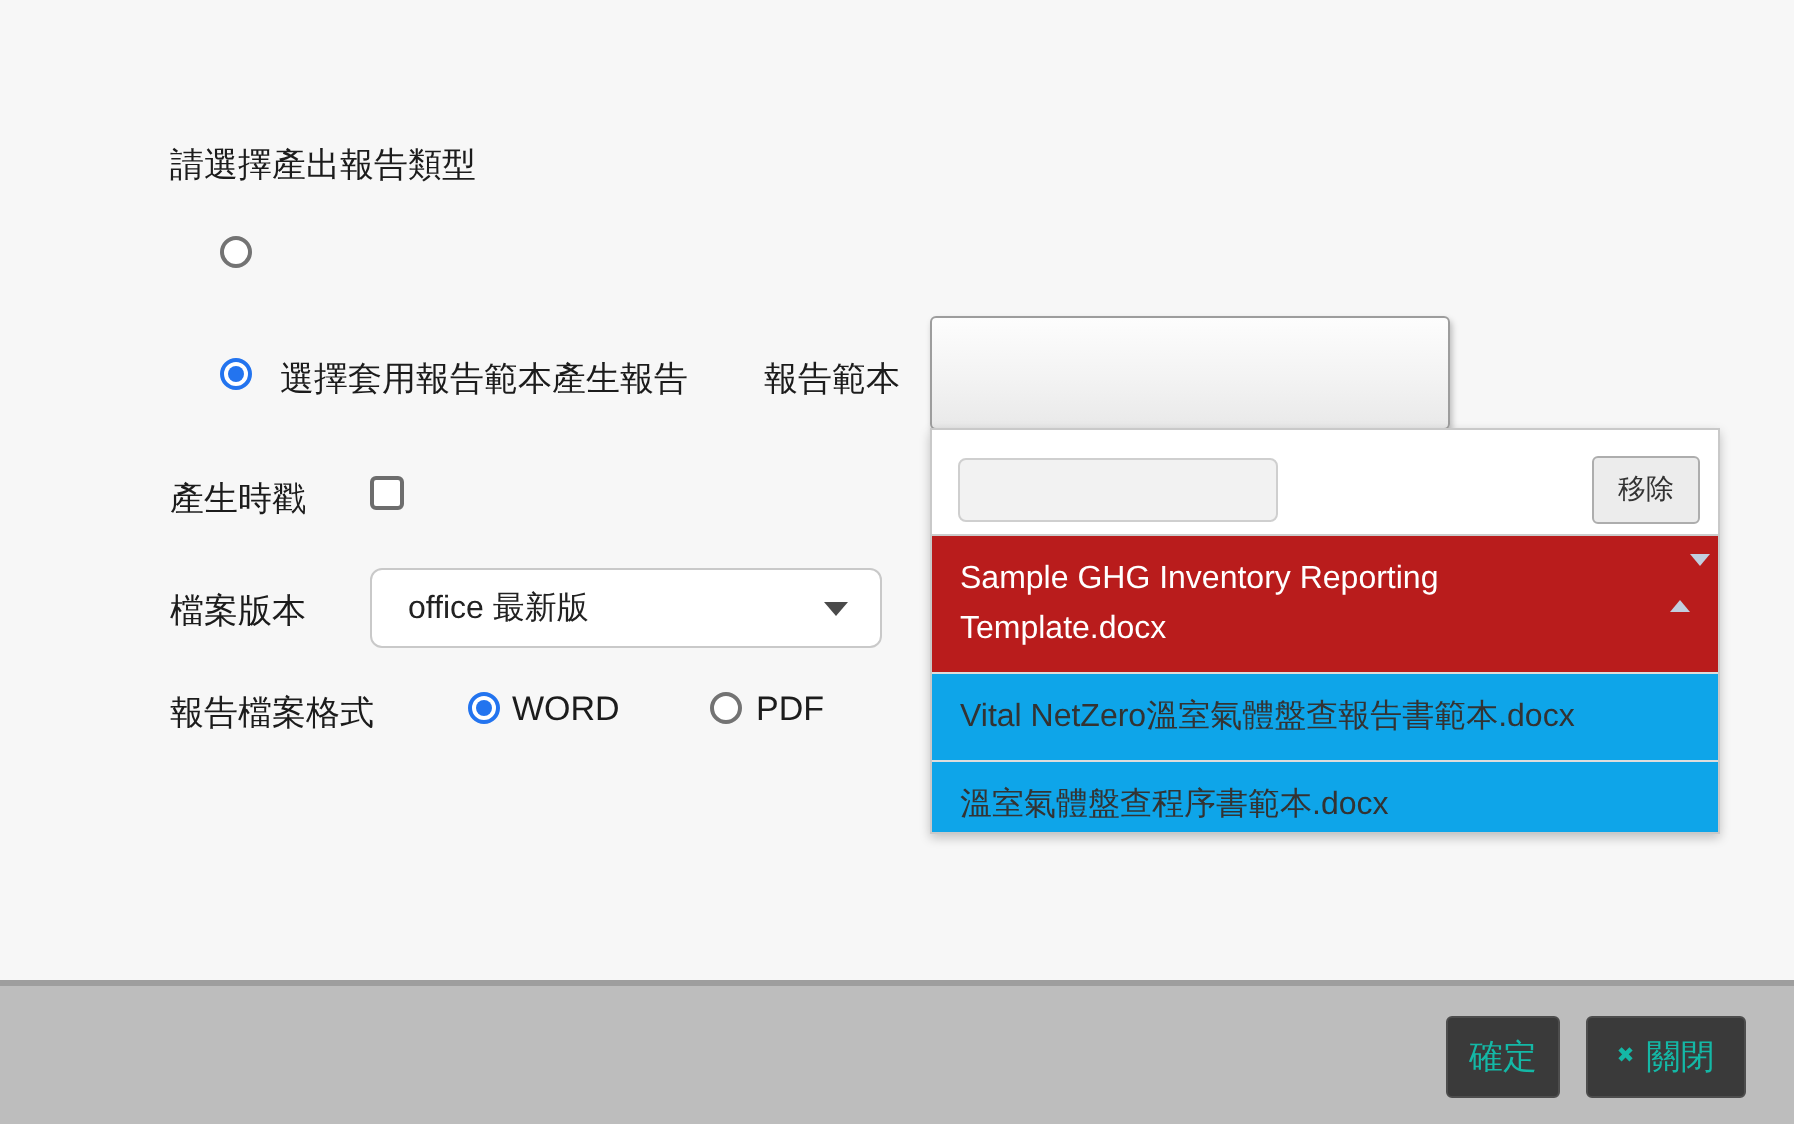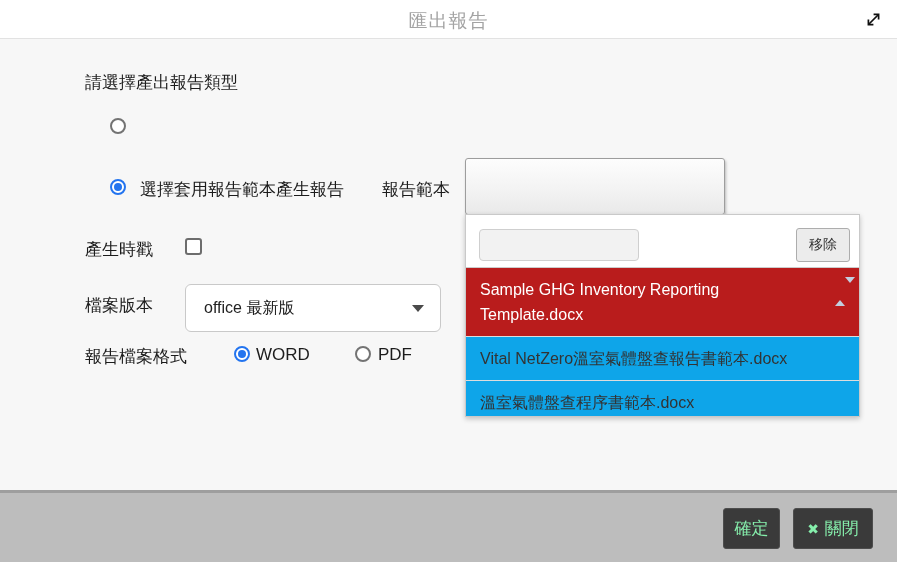--- a/index.html
+++ b/index.html
@@ -35,21 +35,21 @@
   .radio.selected::after {
     content:""; position:absolute; left:2px; top:2px; width:8px; height:8px;
     border-radius:50%; background:#2374ef;
   }
   .checkbox {
     position:absolute; width:17px; height:17px; border:2px solid #6d6d6d;
     border-radius:3px; background:#fff; cursor:pointer;
   }
   
   .version-select {
-    position:absolute; left:185px; top:284px; width:256px; height:48px;
+    position:absolute; left:185px; top:284px; width:256px; height:40px;
     background:#fff; border:1px solid #c9c9c9; border-radius:6px;
     display:flex; align-items:center; padding:0 16px 0 18px; cursor:pointer;
   }
   .version-select .value { font-size:16px; color:#222; flex:1; }
   .caret-down {
     width:0; height:0; border-left:6px solid transparent; border-right:6px solid transparent;
     border-top:7px solid #4a4a4a;
   }
   
   .ms-box {
@@ -100,43 +100,33 @@
     border-left:5px solid transparent; border-right:5px solid transparent;
     border-top:6px solid #c2cedf;
   }
   
   .dlg-footer {
     position:absolute; left:0; right:0; bottom:0; height:72px;
     background:#bdbdbd; border-top:3px solid #9e9e9e;
   }
   .btn-dark {
     position:absolute; top:15px; height:41px;
-    background:#3a3a3a; color:#86efac; border:1px solid #4d4d4d; border-radius:3px;
-    font-size:17px; cursor:pointer; font-family:Liberation Sans, sans-serif;
+    background:#3a3a3a; color:#14b8a6; border:1px solid #4d4d4d; border-radius:3px;
+    font-size:17px; cursor:pointer; font-family:Liberation Mono, monospace;
     display:flex; align-items:center; justify-content:center; gap:6px;
   }
   .btn-confirm { left:723px; width:57px; }
   .btn-close   { left:793px; width:80px; }
   .btn-close .x-icon { font-size:14px; line-height:1; }
 </style>
 </head>
 <body>
 
 <div class="screen">
 
-  <div class="dlg-header">
-    <div class="dlg-title">匯出報告</div>
-    <button class="expand-btn" title="">
-      <svg width="17" height="17" viewBox="0 0 17 17">
-        <line x1="4" y1="13" x2="13" y2="4" stroke="#111" stroke-width="1.7"></line>
-        <polyline points="8.6,3.4 13.6,3.4 13.6,8.4" fill="none" stroke="#111" stroke-width="1.7"></polyline>
-        <polyline points="3.4,8.6 3.4,13.6 8.4,13.6" fill="none" stroke="#111" stroke-width="1.7"></polyline>
-      </svg>
-    </button>
-  </div>
 
   <div class="lbl" style="left:85px; top:71px;">請選擇產出報告類型</div>
 
   <span class="radio" style="left:110px; top:118px;"></span>
 
   <span class="radio selected" style="left:110px; top:179px;"></span>
   <div class="lbl" style="left:140px; top:178px;">選擇套用報告範本產生報告</div>
 
   <div class="lbl" style="left:382px; top:178px;">報告範本</div>
 

